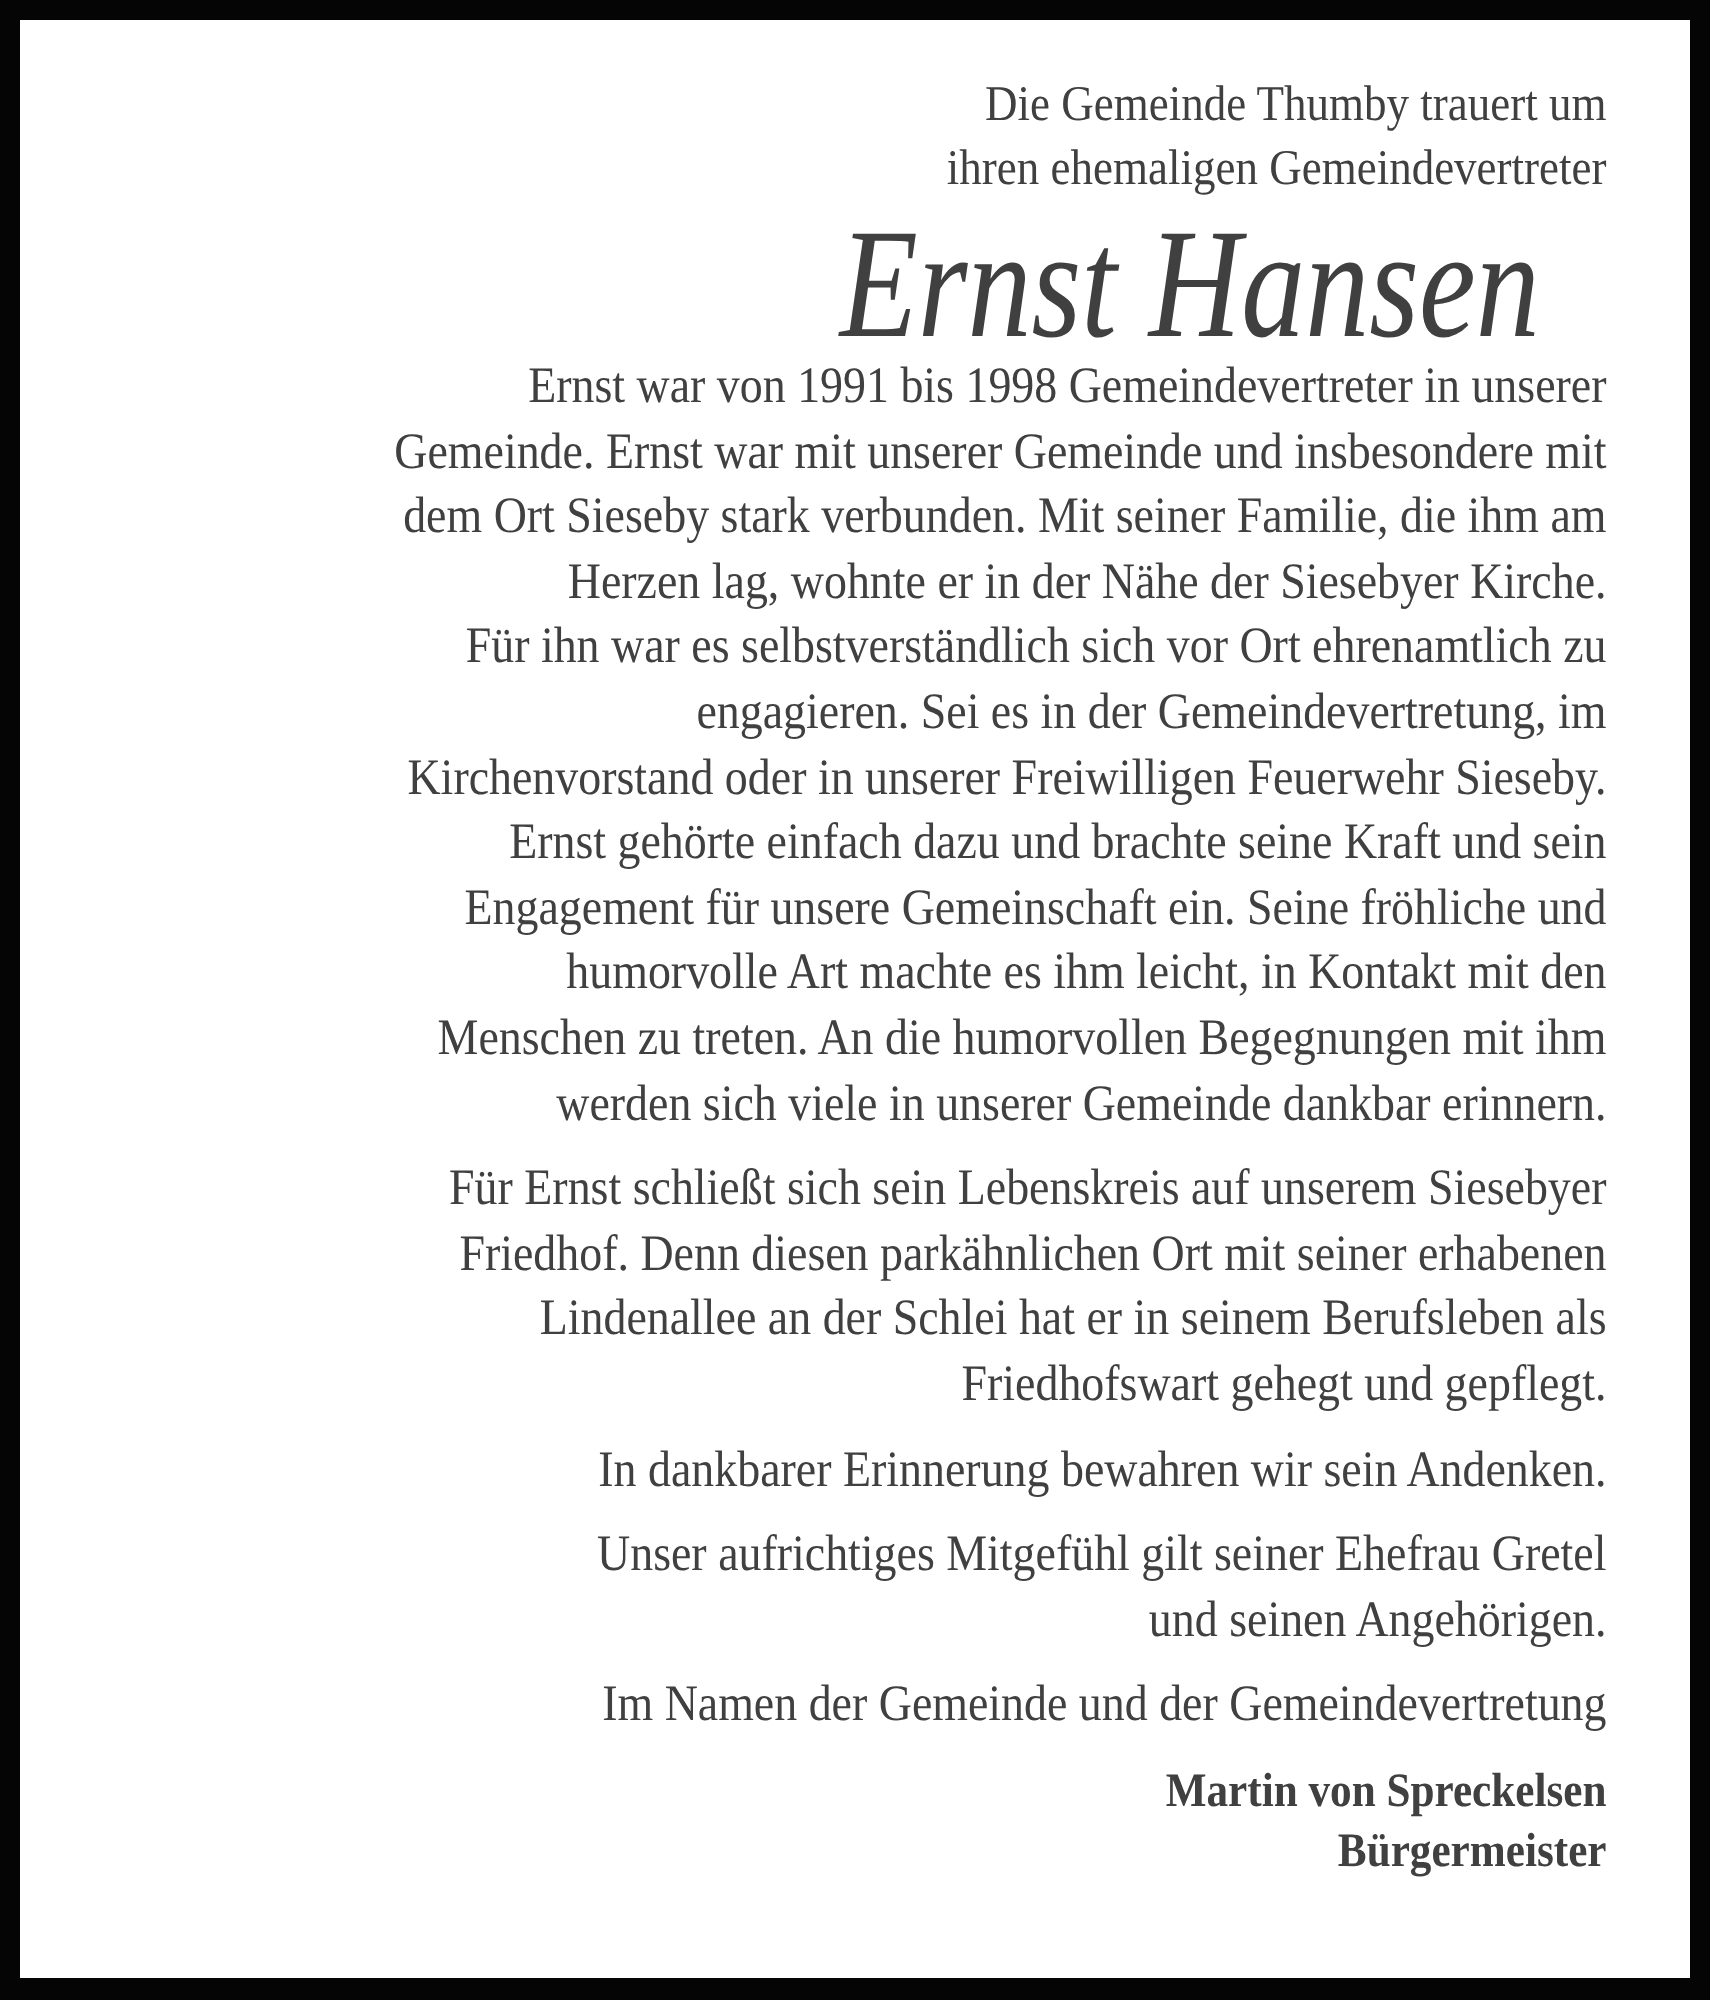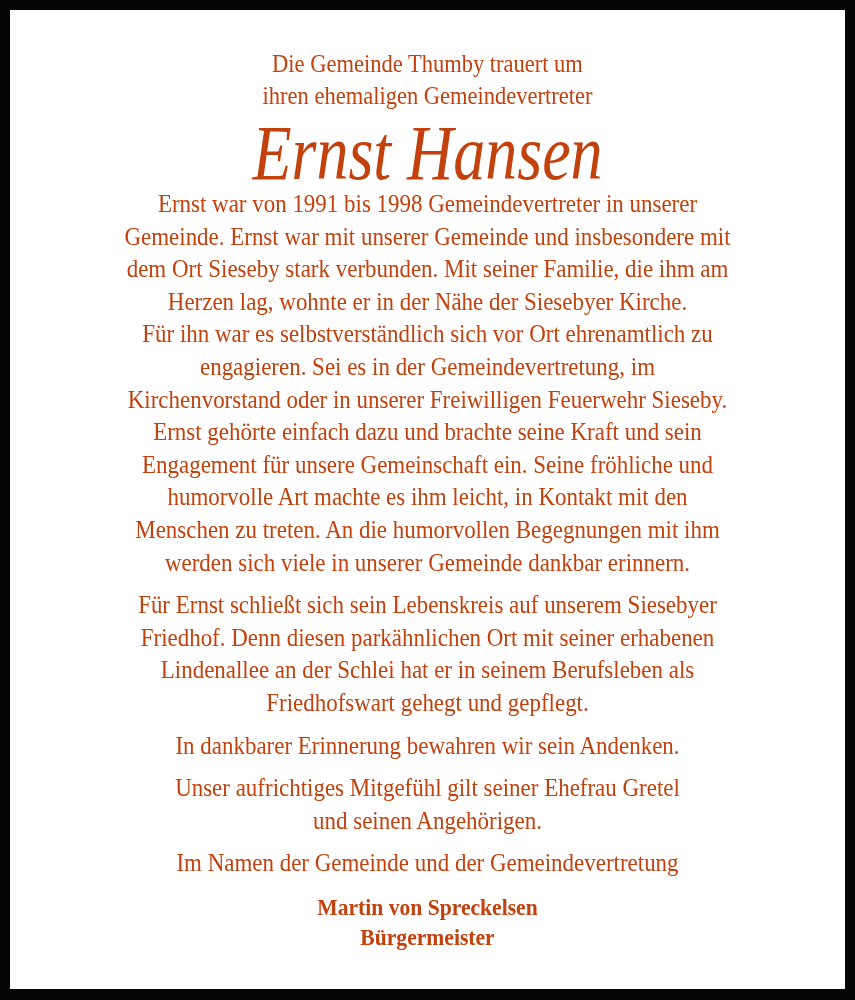--- a/index.html
+++ b/index.html
@@ -8,22 +8,22 @@
       position: absolute; left: 0; top: 0;
       width: 855px; height: 1000px;
       box-sizing: border-box;
       border-top: 10px solid #050505;
       border-left: 10px solid #050505;
       border-right: 10px solid #050505;
       border-bottom: 11px solid #050505;
       background: #ffffff;
     }
     .content {
-      position: absolute; left: 0; right: 0; top: 16px;
-      text-align: center; color: #c2410c;
+      position: absolute; left: 0; right: 0; top: 5px;
+      text-align: right; color: #404040;
       font-family: "Liberation Serif", "DejaVu Serif", serif;
     }
     .intro {
       font-size: 25px; line-height: 32px;
       margin-top: 22px;
       transform: scaleX(0.9);
     }
     .name {
       font-family: "Liberation Serif", serif;
       font-style: italic; font-size: 78px; line-height: 90px;

